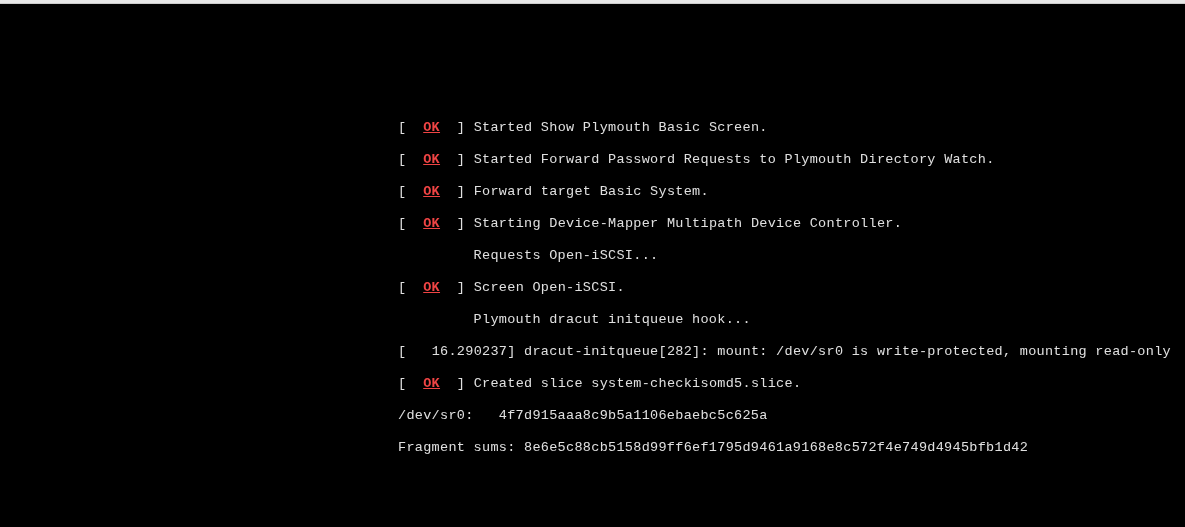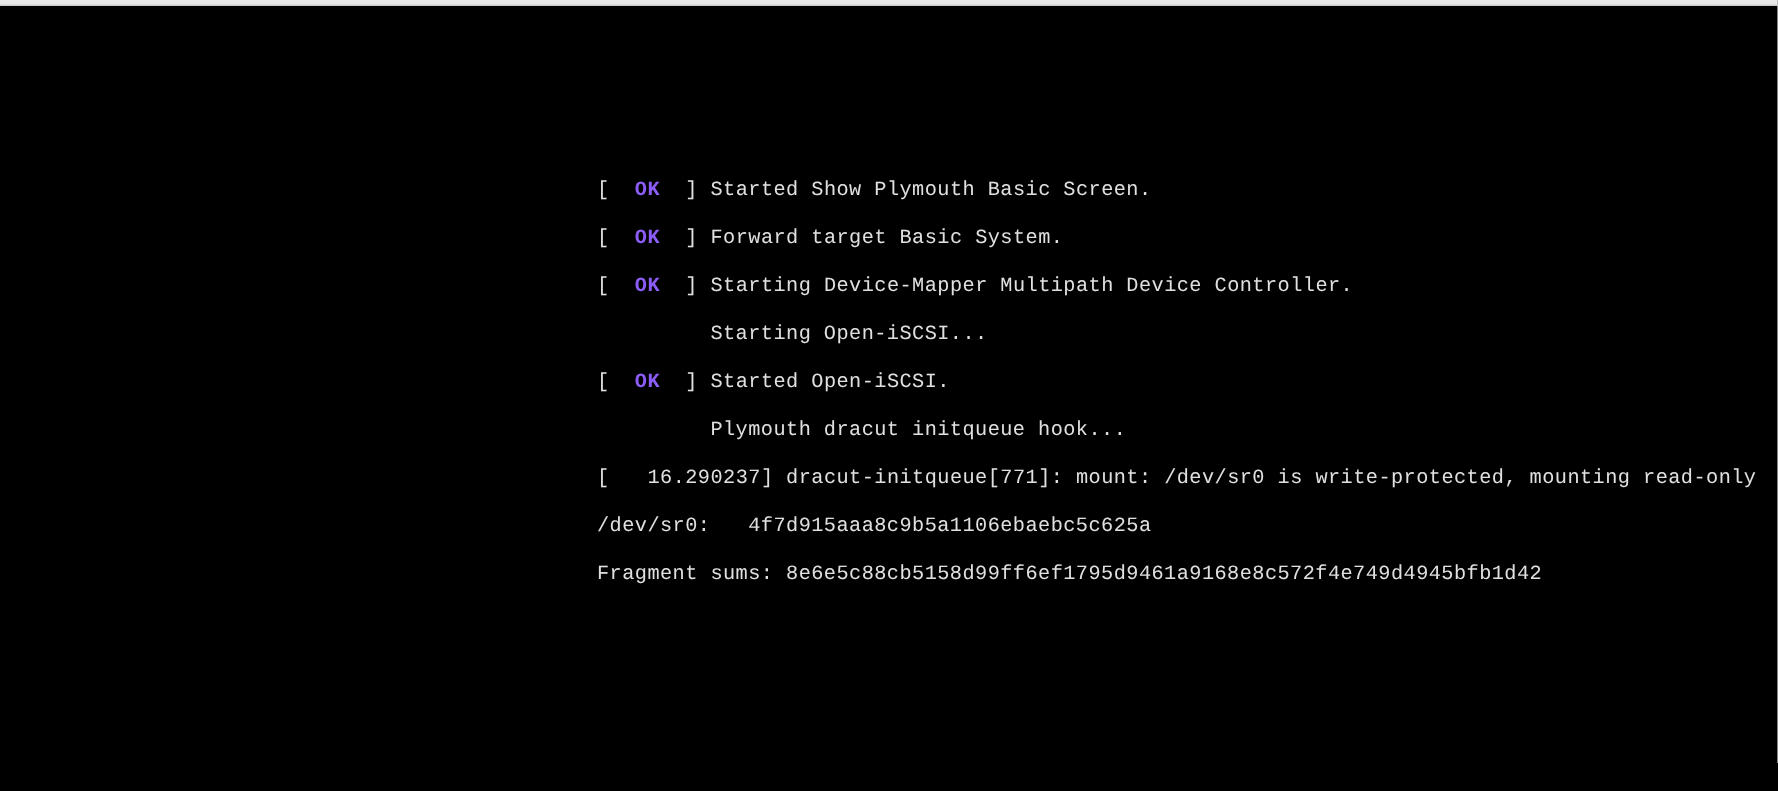--- a/index.html
+++ b/index.html
@@ -29,35 +29,38 @@
       color: #e0e0e0;
       padding-top: 100px;
       padding-left: 398px;
       white-space: pre;
       letter-spacing: 0.3px;
     }
     .line {
       display: block;
     }
     .ok {
-      color: #8b5cf6;
+      color: #ef4444;
       font-weight: bold;
+      text-decoration: underline;
     }
   </style>
 </head>
 <body>
 
 <div class="window-chrome"></div>
 
 <div class="console">
 <span class="line"><span>[</span>  <span class="ok">OK</span>  <span>]</span> <span>Started Show Plymouth Basic Screen.</span></span>
+<span class="line"><span>[</span>  <span class="ok">OK</span>  <span>]</span> <span>Started Forward Password Requests to Plymouth Directory Watch.</span></span>
 <span class="line"><span>[</span>  <span class="ok">OK</span>  <span>]</span> <span>Forward target Basic System.</span></span>
 <span class="line"><span>[</span>  <span class="ok">OK</span>  <span>]</span> <span>Starting Device-Mapper Multipath Device Controller.</span></span>
-<span class="line"><span>         Starting Open-iSCSI...</span></span>
-<span class="line"><span>[</span>  <span class="ok">OK</span>  <span>]</span> <span>Started Open-iSCSI.</span></span>
+<span class="line"><span>         Requests Open-iSCSI...</span></span>
+<span class="line"><span>[</span>  <span class="ok">OK</span>  <span>]</span> <span>Screen Open-iSCSI.</span></span>
 <span class="line"><span>         Plymouth dracut initqueue hook...</span></span>
-<span class="line"><span>[</span>   <span>16.290237</span><span>]</span> <span>dracut-initqueue[771]: mount: /dev/sr0 is write-protected, mounting read-only</span></span>
+<span class="line"><span>[</span>   <span>16.290237</span><span>]</span> <span>dracut-initqueue[282]: mount: /dev/sr0 is write-protected, mounting read-only</span></span>
+<span class="line"><span>[</span>  <span class="ok">OK</span>  <span>]</span> <span>Created slice system-checkisomd5.slice.</span></span>
 <span class="line"><span>/dev/sr0:   4f7d915aaa8c9b5a1106ebaebc5c625a</span></span>
 <span class="line"><span>Fragment sums: 8e6e5c88cb5158d99ff6ef1795d9461a9168e8c572f4e749d4945bfb1d42</span></span>
 
 
 
 </div>
 
 </body></html>

